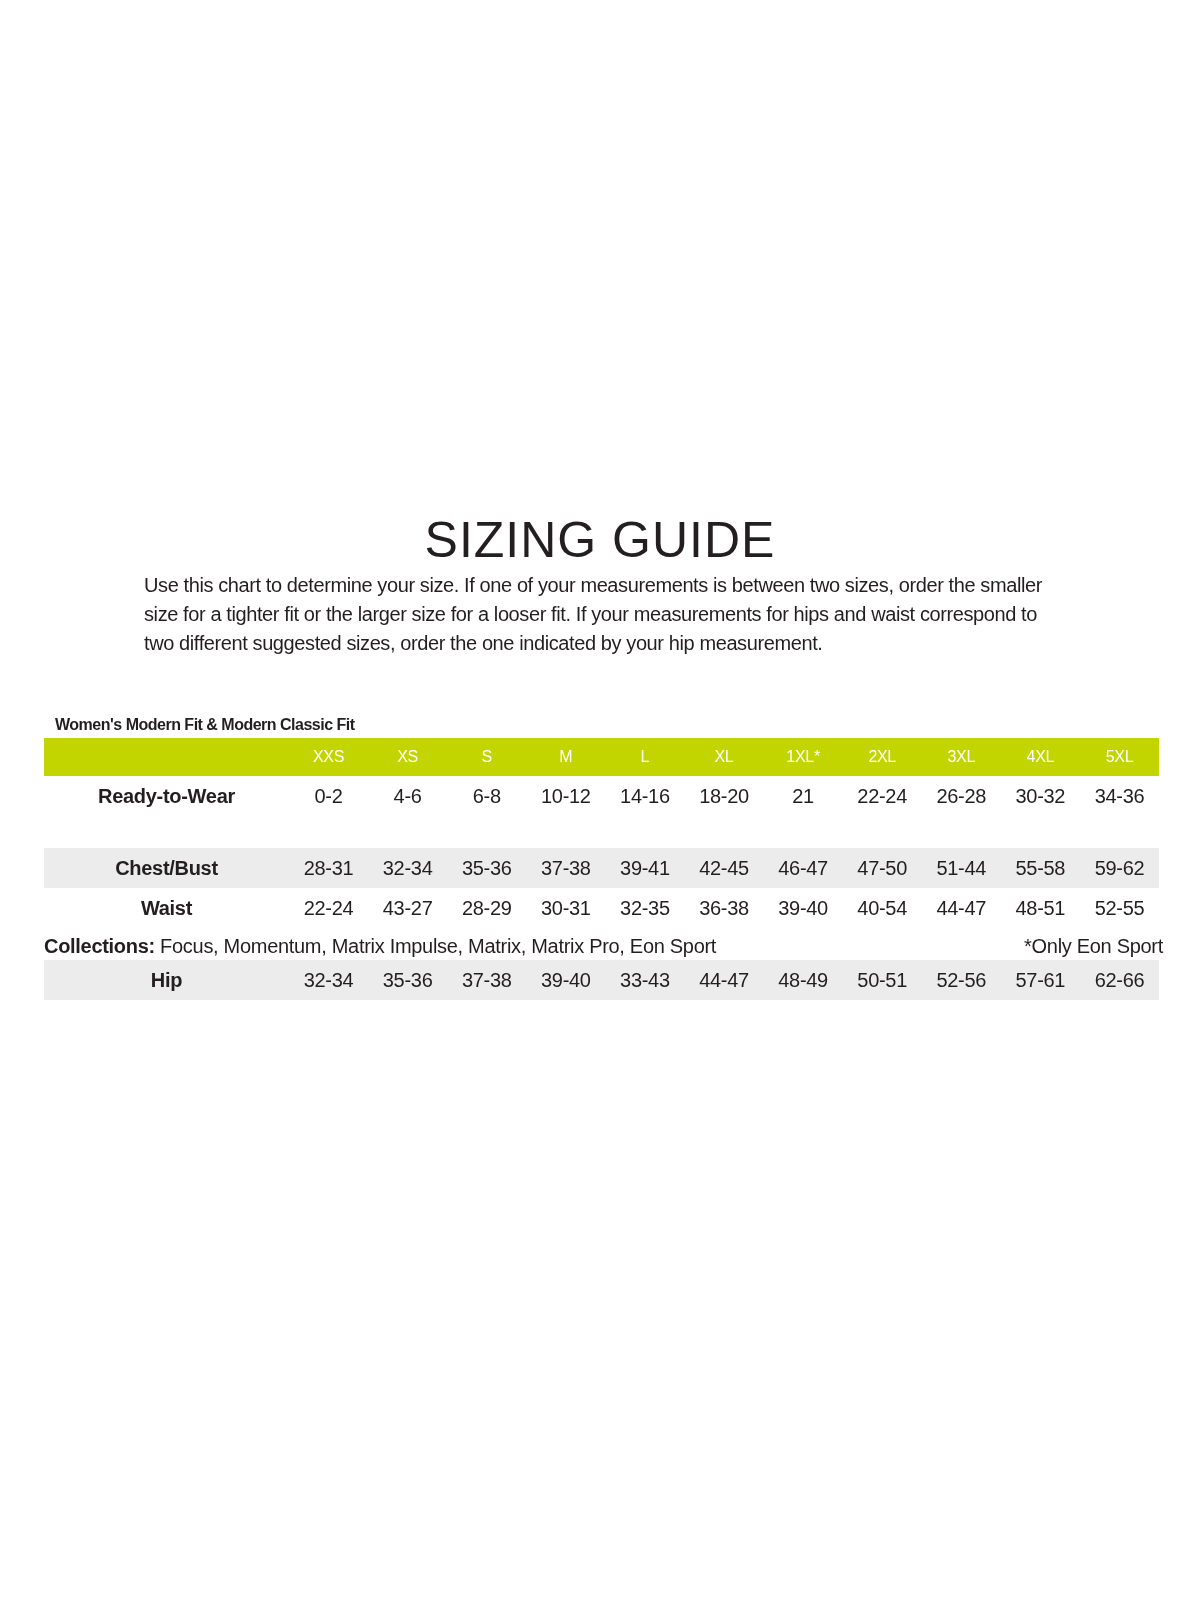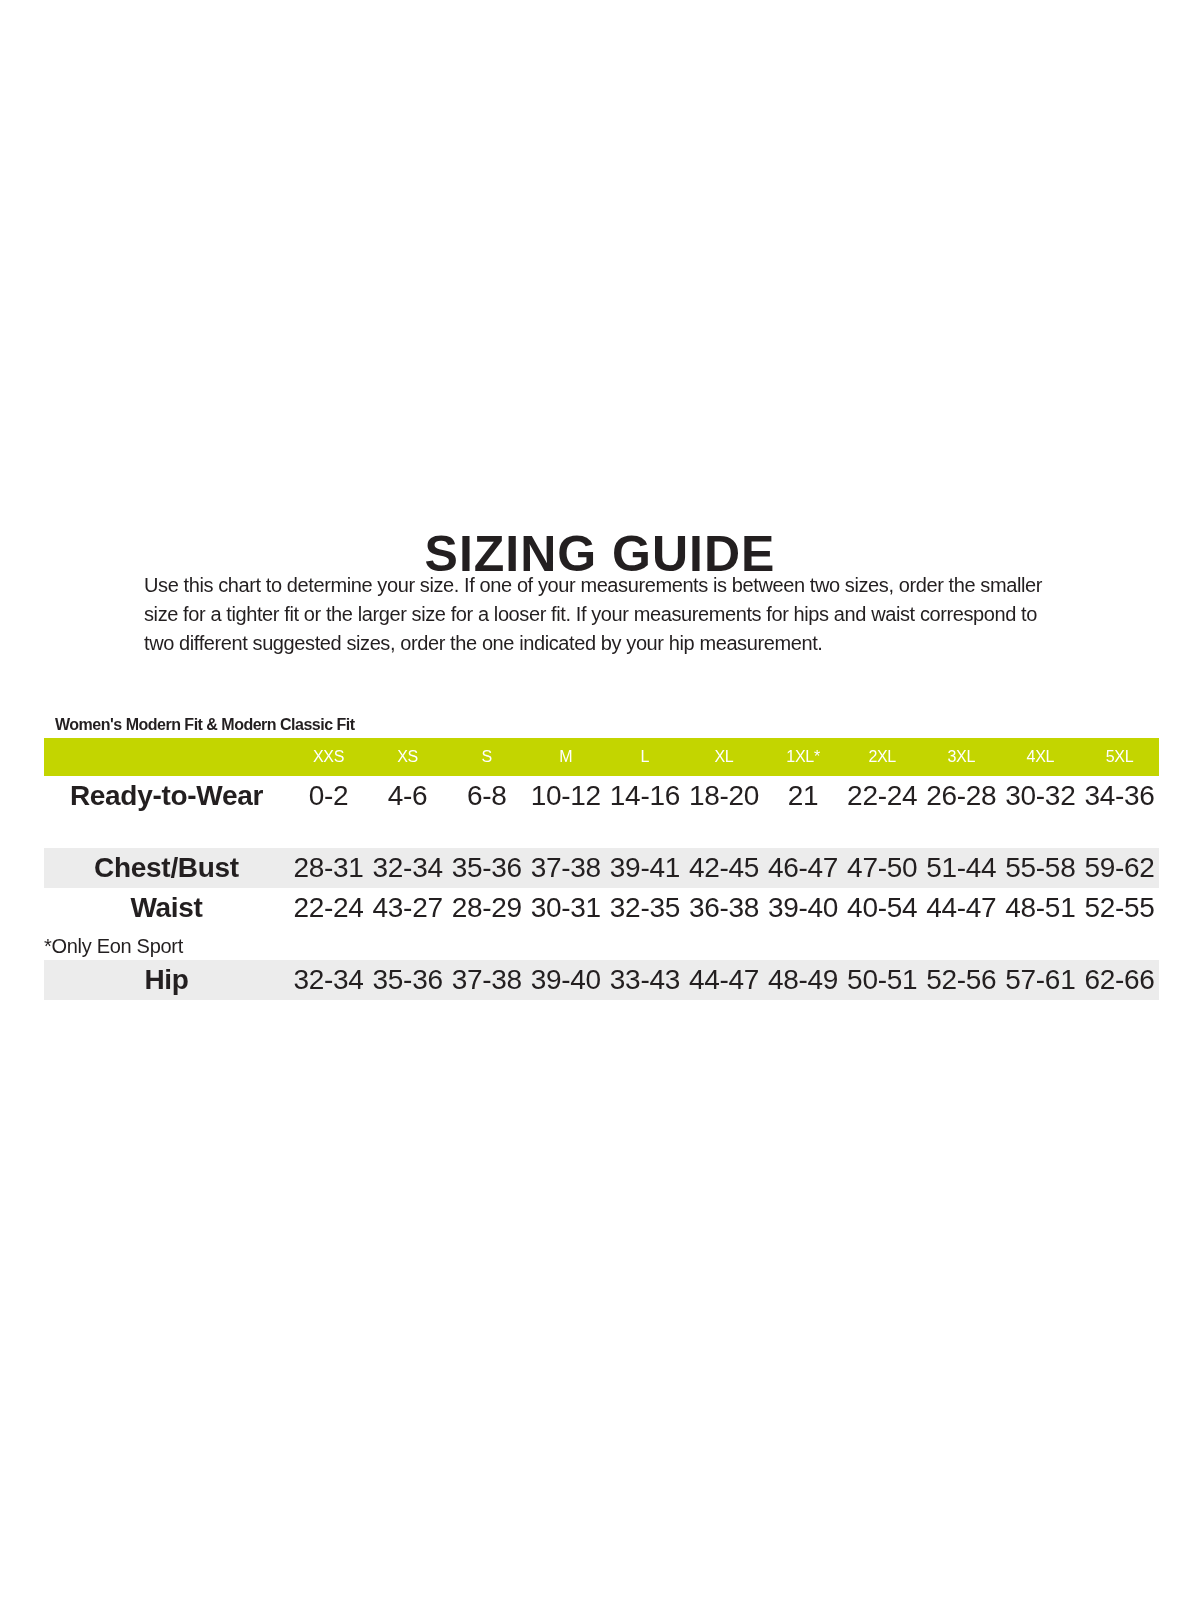--- a/index.html
+++ b/index.html
@@ -10,26 +10,26 @@
     width: 1200px;
     height: 1600px;
     background: #ffffff;
     font-family: "Liberation Sans", sans-serif;
     color: var(--text-color, #231f20);
     position: relative;
     overflow: hidden;
   }
   .page-title {
     position: absolute;
-    top: 494px;
+    top: 480px;
     left: 0;
     width: 100%;
     text-align: center;
     font-size: 50px;
-    font-weight: 700;
+    font-weight: 400;
     letter-spacing: 1px;
     line-height: 52px;
   }
   .intro {
     position: absolute;
     top: 551px;
     left: 144px;
     width: 925px;
     font-size: 20px;
     letter-spacing: -0.4px;
@@ -60,21 +60,21 @@
     height: 38px;
     background: var(--header-bg, #c3d500);
     color: var(--header-text, #ffffff);
   }
   .trow.thead > div {
     font-size: 16px;
     font-weight: 400;
   }
   .trow > div {
     text-align: center;
-    font-size: 28px;
+    font-size: 20px;
     letter-spacing: -0.3px;
     white-space: nowrap;
   }
   .trow > .rowlabel {
     font-weight: 700;
   }
   .trow.alt {
     background: var(--row-alt-bg, #ececec);
     margin-top: 32px;
   }
@@ -169,14 +169,15 @@
       <div>44-47</div>
       <div>48-49</div>
       <div>50-51</div>
       <div>52-56</div>
       <div>57-61</div>
       <div>62-66</div>
     </div>
   </div>
 
 <div class="table-footer">
+  <div><span class="bold">Collections:</span><span> Focus, Momentum, Matrix Impulse, Matrix, Matrix Pro, Eon Sport</span></div>
   <div>*Only Eon Sport</div>
 </div>
 
 </body></html>

